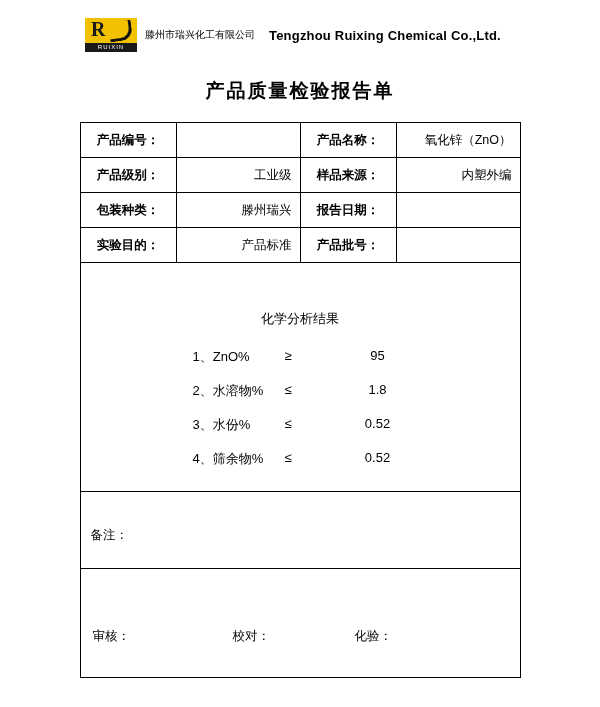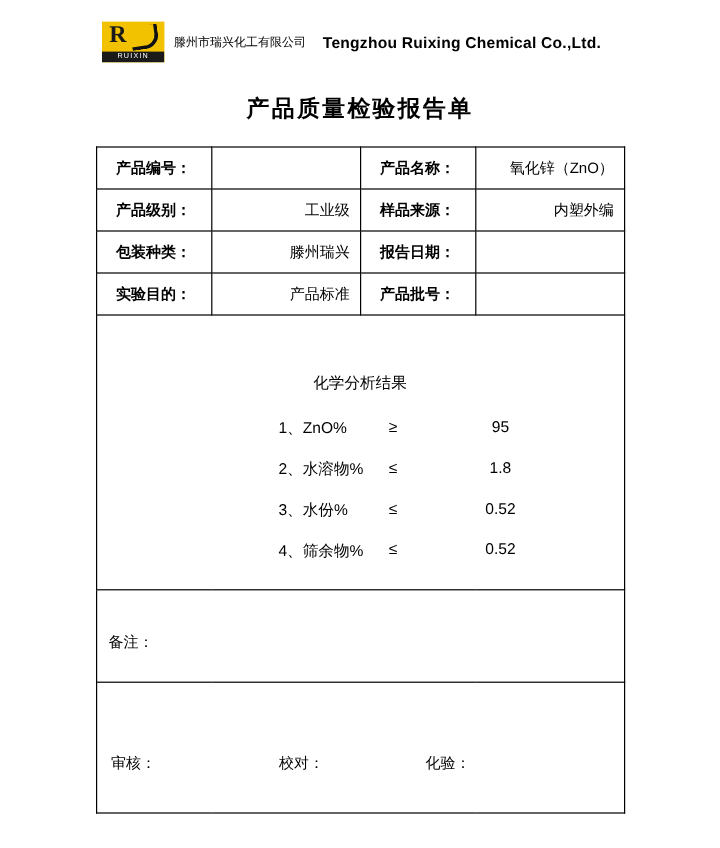--- a/index.html
+++ b/index.html
@@ -133,22 +133,21 @@
   }
   .analysis-title {
     text-align: center;
     font-size: 13px;
     margin-bottom: 20px;
   }
   .item-row {
     display: flex;
     font-size: 13px;
     margin: 0 0 16px 0;
-    padding-left: 84px;
-    justify-content: center;
+    padding-left: 112px;
   }
   .item-name {
     width: 92px;
     white-space: nowrap;
   }
   .item-op {
     width: 58px;
     text-align: left;
   }
   .item-value {

